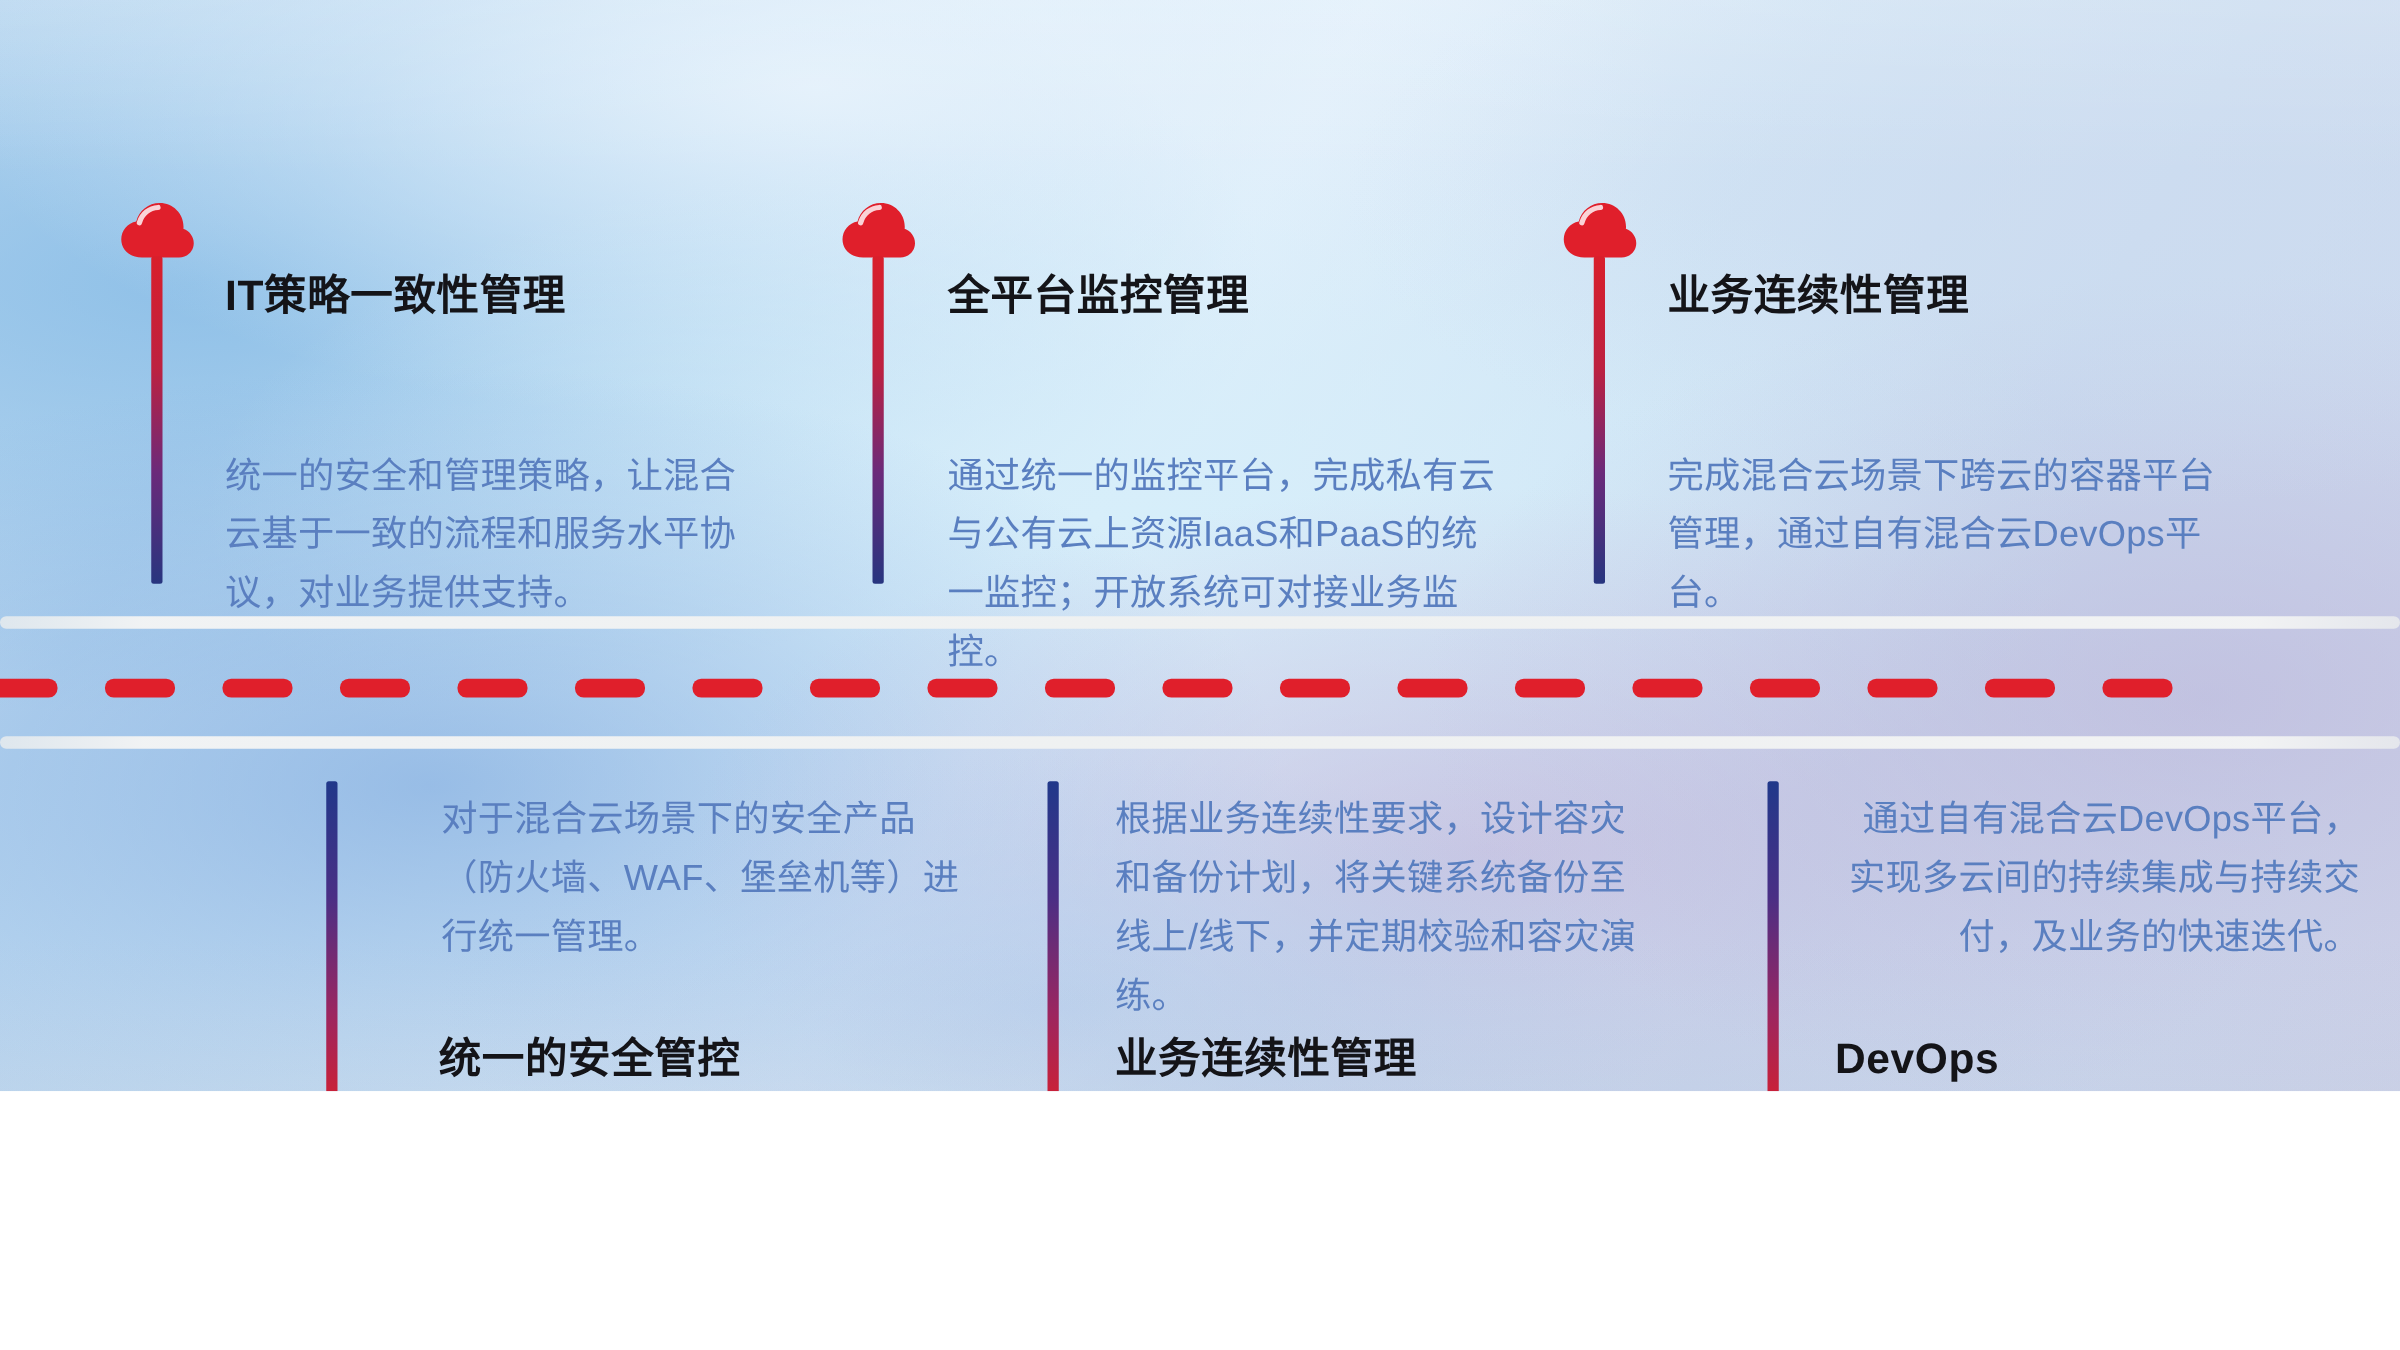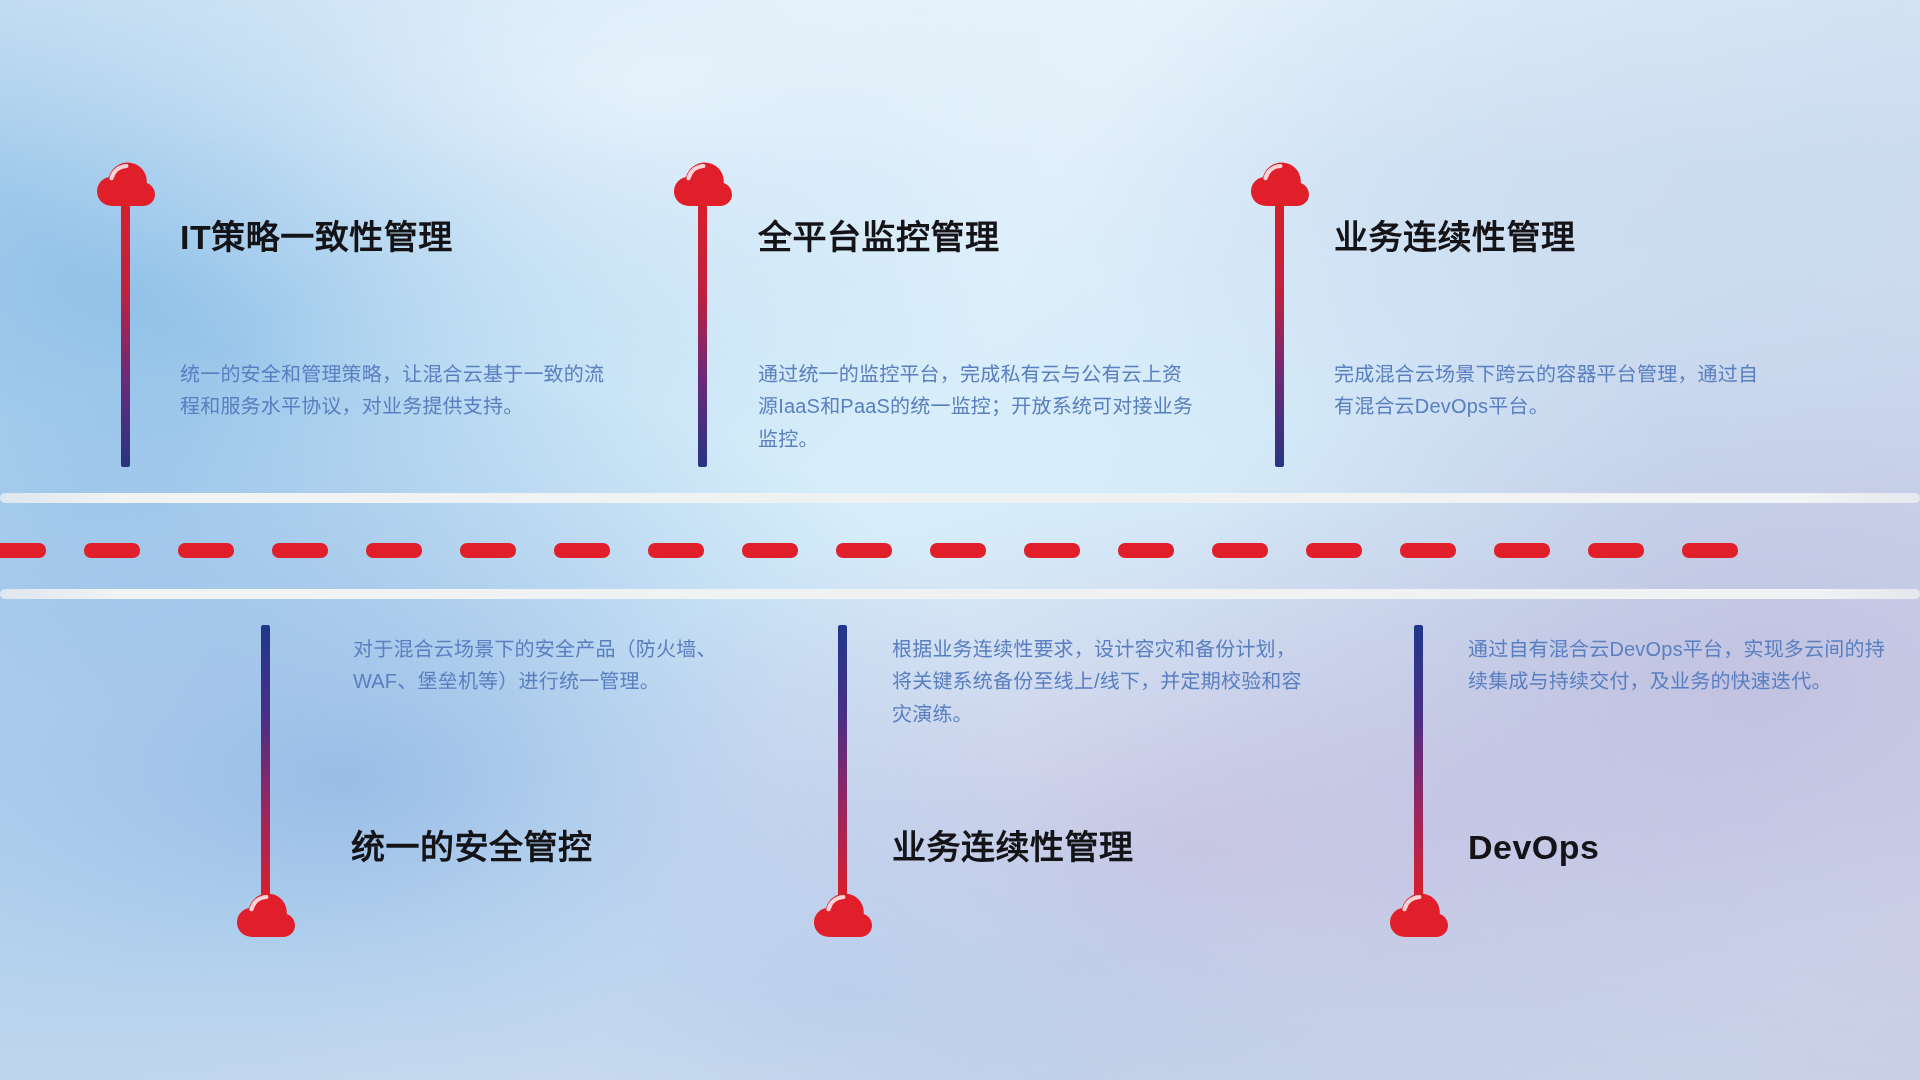--- a/index.html
+++ b/index.html
@@ -4,21 +4,21 @@
 <title>Hybrid Cloud Management Infographic</title>
 <style>
   html, body {
     margin: 0;
     padding: 0;
     background: #ffffff;
   }
   #canvas {
     position: relative;
     width: 1920px;
-    height: 1080px;
+    height: 873px;
     overflow: hidden;
     font-family: "Liberation Sans", "DejaVu Sans", sans-serif;
     background: #cfe0f0;
   }
 
   
   .bg-layer {
     position: absolute;
     inset: 0;
     pointer-events: none;
@@ -136,21 +136,21 @@
     position: absolute;
     font-size: 34px;
     font-weight: 700;
     color: #141418;
     letter-spacing: 0.5px;
     white-space: nowrap;
     line-height: 1;
   }
   .col-body {
     position: absolute;
-    font-size: 20px;
+    font-size: 29px;
     line-height: 1.62;
     color: #5a7fc0;
     width: 430px;
     letter-spacing: 0.2px;
   }
 </style>
 </head>
 <body>
 
 <div id="canvas">
@@ -245,21 +245,21 @@
     <div class="cloud" style="left:812px; top:891px;">
       <svg viewBox="0 0 62 48">
         <path d="M18.5 46 C8.6 46 2 39.6 2 31.4 C2 24.3 7.1 18.4 14 17.1 C16.2 8.5 23.8 2.4 32.8 2.4 C43.3 2.4 51.8 10.8 51.8 21.2 C51.8 21.8 51.8 22.4 51.7 23 C56.7 24.8 60 29.4 60 34.6 C60 41.0 54.8 46 48.3 46 Z" fill="#e01f2b"></path>
         <path d="M16.5 18.2 C18.6 10.7 24.6 6.4 31.4 6.0" stroke="#fbdde0" stroke-width="4.2" stroke-linecap="round" fill="none" opacity="0.95"></path>
       </svg>
     </div>
   </div>
 
   <div class="col">
     <div class="pole pole-bottom" style="left:1414px; top:625px; height:272px;"></div>
-    <div class="col-body" style="left:1468px; top:633px; width:420px;">通过自有混合云DevOps平台，实现多云间的持续集成与持续交付，及业务的快速迭代。</div>
+    <div class="col-body" style="left:1468px; top:633px; width:420px;text-align:right;">通过自有混合云DevOps平台，实现多云间的持续集成与持续交付，及业务的快速迭代。</div>
     <div class="col-title" style="left:1468px; top:830px;">DevOps</div>
     <div class="cloud" style="left:1388px; top:891px;">
       <svg viewBox="0 0 62 48">
         <path d="M18.5 46 C8.6 46 2 39.6 2 31.4 C2 24.3 7.1 18.4 14 17.1 C16.2 8.5 23.8 2.4 32.8 2.4 C43.3 2.4 51.8 10.8 51.8 21.2 C51.8 21.8 51.8 22.4 51.7 23 C56.7 24.8 60 29.4 60 34.6 C60 41.0 54.8 46 48.3 46 Z" fill="#e01f2b"></path>
         <path d="M16.5 18.2 C18.6 10.7 24.6 6.4 31.4 6.0" stroke="#fbdde0" stroke-width="4.2" stroke-linecap="round" fill="none" opacity="0.95"></path>
       </svg>
     </div>
   </div>
 
 </div>

